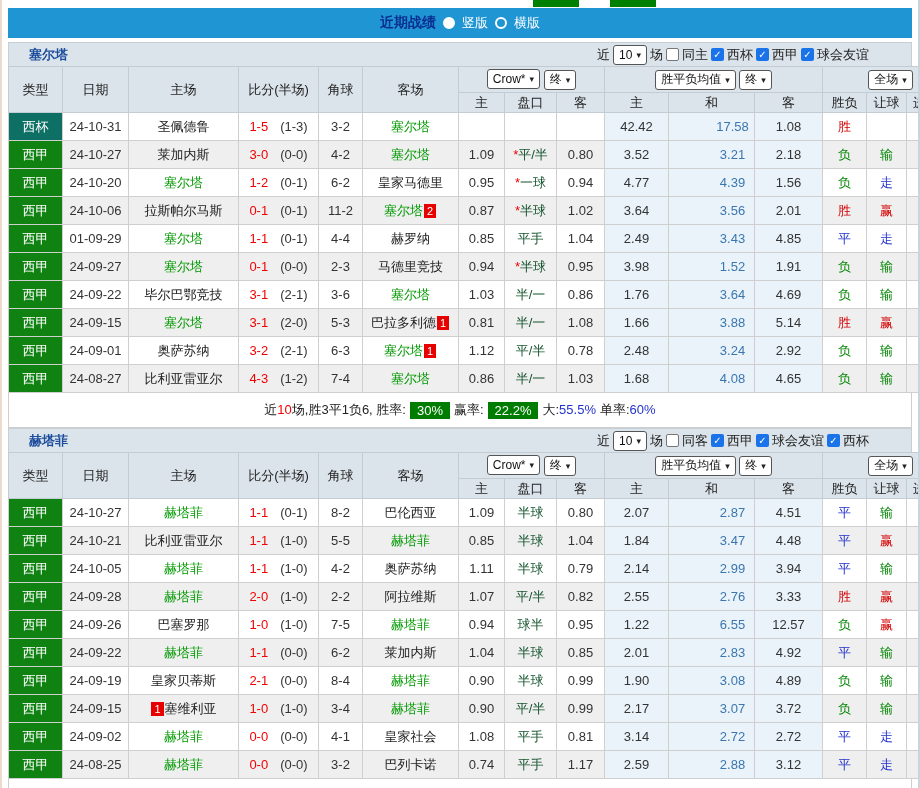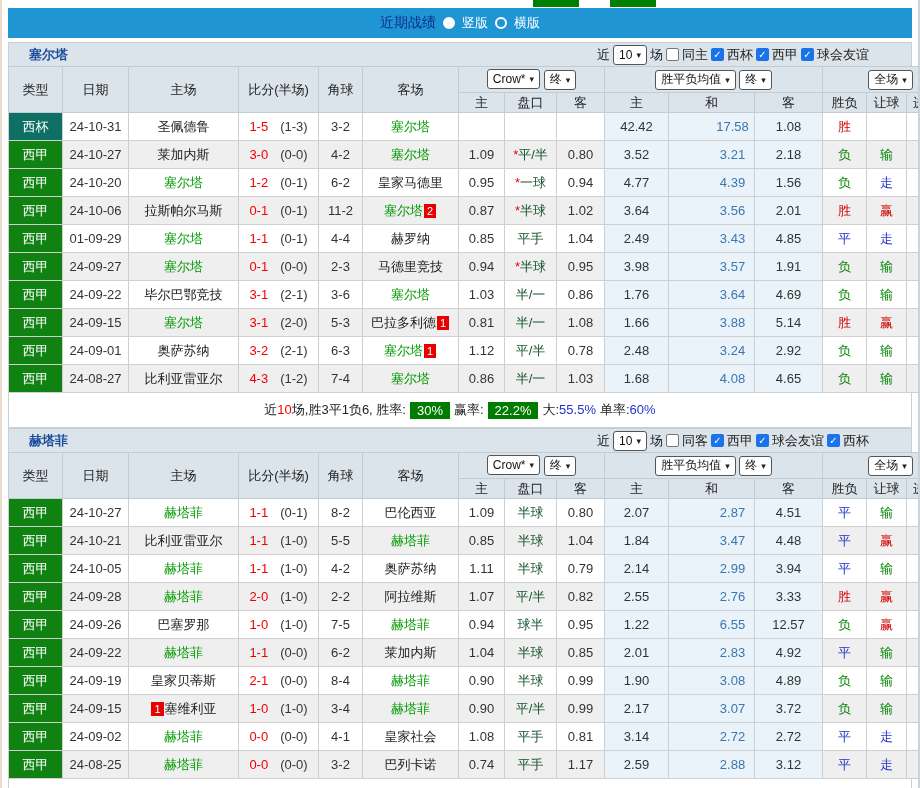--- a/index.html
+++ b/index.html
@@ -8,21 +8,21 @@
   .page { position:relative; width:920px; height:788px; overflow:hidden;
           border-left:2px solid #ecdacd; border-right:2px solid #c9d4dd; background:#fff; }
   .inner { margin:0 6px; }
 
   
   .top-strip { position:relative; height:8px; background:#fff; }
   .cut-badge { position:absolute; top:0; height:7px; background:#008000; }
 
   
   .title-bar { height:30px; background:#1f95d4; display:flex; align-items:center; justify-content:center; gap:7px; }
-  .title-bar .title { color:#0b2f91; font-weight:normal; font-size:14px; }
+  .title-bar .title { color:#0b2f91; font-weight:bold; font-size:14px; }
   .radio { display:inline-block; width:12px; height:12px; border:2px solid #fff; border-radius:50%; }
   .radio.sel { background:#fff; }
   .title-bar .opt { color:#fff; font-size:13px; }
   .gap { height:4px; background:#fff; }
 
   
   .section-bar { height:24px; background:#dce4eb; border:1px solid #c6ced6; border-bottom:none;
                  display:flex; align-items:center; font-size:13px; color:#222; }
   .team-name { margin-left:20px; color:#1c4d9c; font-weight:bold; }
   .filters { margin-left:auto; margin-right:42px; display:flex; align-items:center; gap:3px; }
@@ -260,21 +260,21 @@
     <td class="c-type liga">西甲</td>
     <td class="c-date">24-09-27</td>
     <td class="c-home"><span class="tname focal">塞尔塔</span></td>
     <td class="c-score"><span class="ft">0-1</span><span class="ht">(0-0)</span></td>
     <td class="c-corner">2-3</td>
     <td class="c-away"><span class="tname">马德里竞技</span></td>
     <td class="c-odd o-h">0.94</td>
     <td class="c-hc"><span class="star">*</span><span class="hc">半球</span></td>
     <td class="c-odd o-a">0.95</td>
     <td class="c-mean m-h">3.98</td>
-    <td class="c-mean m-d">3.57</td>
+    <td class="c-mean m-d">1.52</td>
     <td class="c-mean m-a">1.91</td>
     <td class="c-res r-1 green">负</td>
     <td class="c-res r-2 green">输</td>
     <td class="c-res r-3 green">小</td>
   </tr>
           <tr>
     <td class="c-type liga">西甲</td>
     <td class="c-date">24-09-22</td>
     <td class="c-home"><span class="tname">毕尔巴鄂竞技</span></td>
     <td class="c-score"><span class="ft">3-1</span><span class="ht">(2-1)</span></td>

